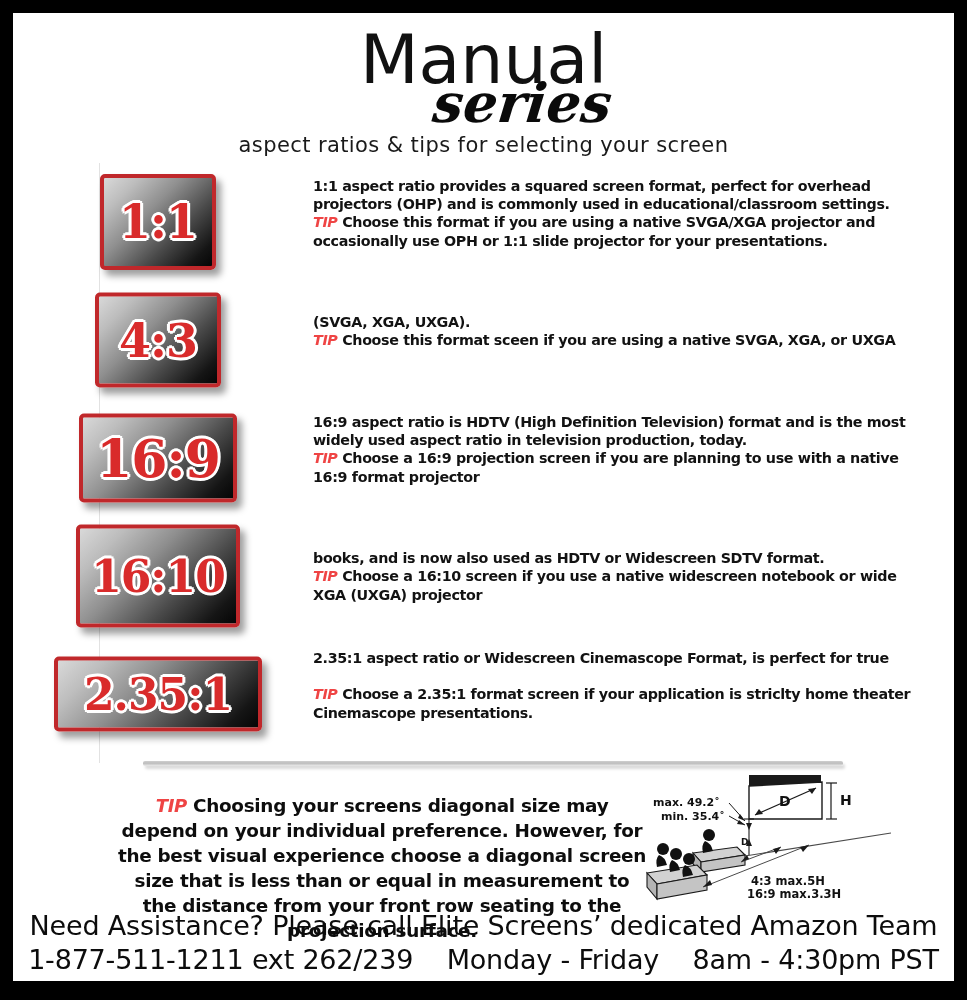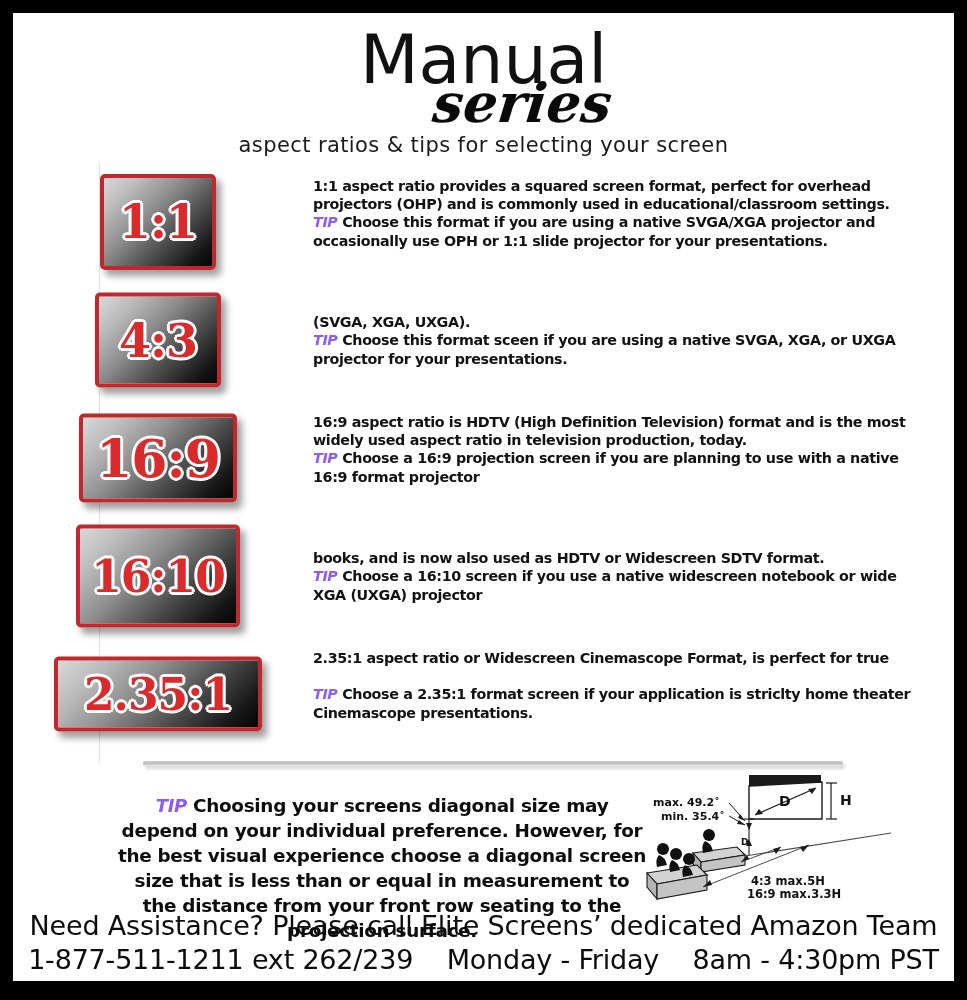--- a/index.html
+++ b/index.html
@@ -142,21 +142,21 @@
   .desc {
     font-family: "DejaVu Sans", sans-serif;
     font-weight: 700;
     font-size: 14.3px;
     line-height: 18.2px;
     color: #121212;
     margin: 0;
     letter-spacing: -.35px;
   }
   .tip-word {
-    color: #8b5cf6;
+    color: #ef4444;
     font-style: italic;
     font-weight: 700;
   }
 
   
   #divider {
     position: absolute;
     left: 130px;
     top: 748px;
     width: 700px;
@@ -256,21 +256,20 @@
           <div class="badge" id="badge-1" style="width: 126px; height: 95px;">
             <span class="badge-label" style="font-size: 46px;">4:3</span>
           </div>
         </div>
         <div class="text-cell">
           <p class="desc">
             <br>
             <span>(SVGA, XGA, UXGA).</span><br>
             <span class="tip-word">TIP</span>
             <span>Choose this format sceen if you are using a native SVGA, XGA, or UXGA</span><br>
-            <span>projector for your presentations.</span>
           </p>
         </div>
       </div>
 
       <div class="ratio-row">
         <div class="badge-cell">
           <div class="badge" id="badge-2" style="width: 158px; height: 89px;">
             <span class="badge-label" style="font-size: 52px;">16:9</span>
           </div>
         </div>

